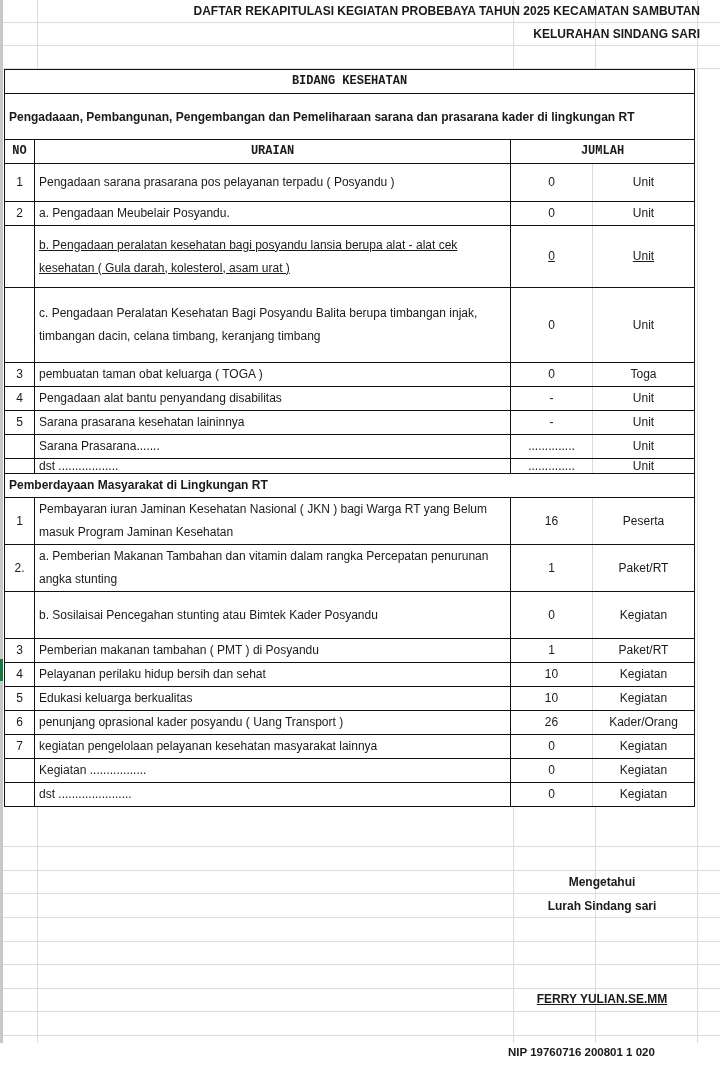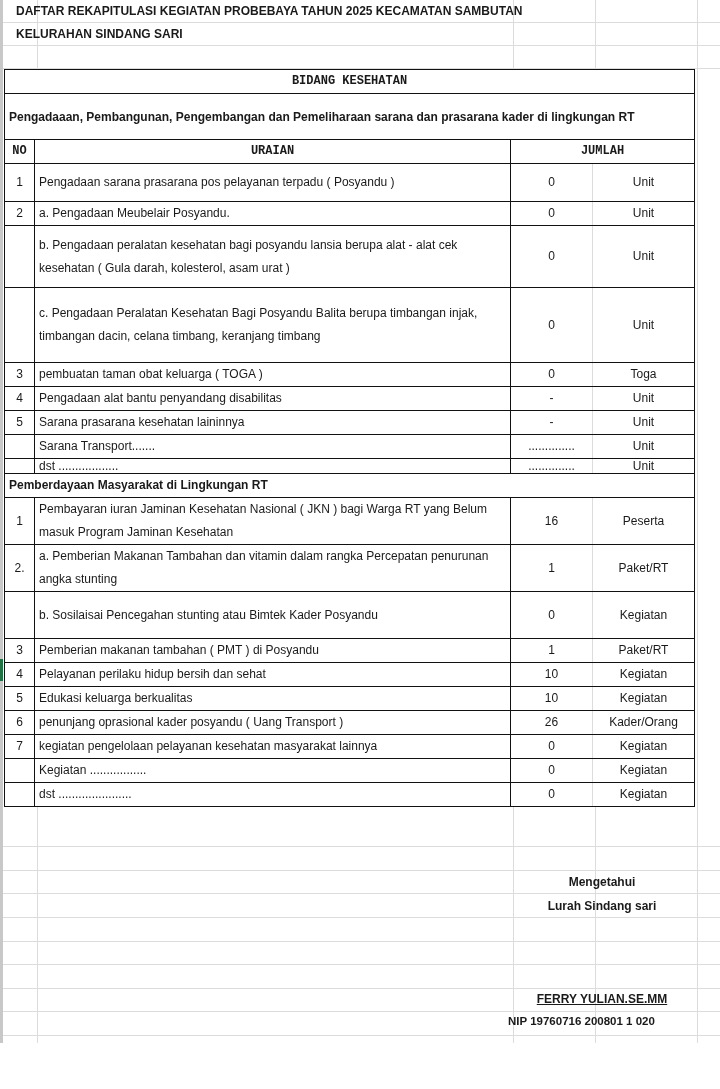--- a/index.html
+++ b/index.html
@@ -3,34 +3,34 @@
 <meta charset="utf-8">
 <style>
   html, body { margin: 0; padding: 0; background: #ffffff; }
   body { width: 720px; height: 1089px; position: relative; overflow: hidden;
          font-family: "Liberation Sans", "DejaVu Sans", sans-serif; color: #1a1a1a; }
   .sheet { position: absolute; left: 0; top: 0; width: 720px; height: 1043px;
            border-left: 3px solid #c8c8c8; box-sizing: border-box; }
   
   .grid-v { position: absolute; top: 0; width: 1px; background: #dcdcdc; height: 1043px; }
   .grid-h { position: absolute; left: 0; height: 1px; background: #dcdcdc; width: 720px; }
-  .title { position: absolute; left: 16px; width: 700px; text-align: left; font-weight: bold;
+  .title { position: absolute; left: 0; width: 700px; text-align: right; font-weight: bold;
            font-size: 12px; letter-spacing: 0; }
   table.main { position: absolute; left: 4px; top: 69px; width: 690px; border-collapse: collapse;
                background: #fff; font-size: 12px; table-layout: fixed; }
   table.main td { border: 1.5px solid #111; padding: 0 4px; vertical-align: middle; line-height: 23px; }
   td.no { text-align: center; }
   td.val { text-align: center; border-right: 1px solid #dcdcdc !important; }
   td.unit { border-left: 1px solid #dcdcdc !important; text-align: center; }
   td.center { text-align: center; font-weight: bold; font-family: Liberation Mono, monospace; }
   td.section { font-weight: bold; text-align: left; }
   .sel-marker { position: absolute; left: 0; top: 659px; width: 3px; height: 22px; background: #217346; }
   .sig { position: absolute; left: 510px; width: 184px; text-align: center; font-weight: bold; font-size: 12px; }
   .sig.name { text-decoration: underline; }
-  .sig.nip { left: 508px; width: 158px; text-align: left; white-space: nowrap; overflow: hidden; font-size: 11.5px; }
+  .sig.nip { left: 508px; width: 158px; text-align: left; white-space: nowrap; overflow: hidden; font-size: 11.5px; margin-top: 31px; }
 </style>
 </head>
 <body>
 
 <div class="sheet">
 
   <div class="grid-v" style="left:34px"></div>
   <div class="grid-v" style="left:510px"></div>
   <div class="grid-v" style="left:592px"></div>
   <div class="grid-v" style="left:694px"></div>
@@ -78,21 +78,21 @@
         <td style="line-height: 23px;">Pengadaan sarana prasarana pos pelayanan terpadu ( Posyandu )</td>
         <td class="val">0</td>
         <td class="unit">Unit</td>
       </tr>
       <tr style="height: 23px;">
         <td class="no">2</td>
         <td>a. Pengadaan Meubelair Posyandu.</td>
         <td class="val">0</td>
         <td class="unit">Unit</td>
       </tr>
-      <tr style="height: 62px;">
+      <tr style="height: 62px; text-decoration: underline;">
         <td class="no"></td>
         <td style="line-height: 23px;">b. Pengadaan  peralatan kesehatan bagi posyandu lansia berupa alat - alat cek kesehatan ( Gula darah, kolesterol, asam urat )</td>
         <td class="val">0</td>
         <td class="unit">Unit</td>
       </tr>
       <tr style="height: 75px;">
         <td class="no"></td>
         <td style="line-height: 23px;">c. Pengadaan Peralatan Kesehatan Bagi Posyandu Balita berupa timbangan injak, timbangan dacin, celana timbang, keranjang timbang</td>
         <td class="val">0</td>
         <td class="unit">Unit</td>
@@ -110,21 +110,21 @@
         <td class="unit">Unit</td>
       </tr>
       <tr style="height: 23px;">
         <td class="no">5</td>
         <td>Sarana prasarana kesehatan laininnya</td>
         <td class="val">-</td>
         <td class="unit">Unit</td>
       </tr>
       <tr style="height: 23px;">
         <td class="no"></td>
-        <td>Sarana Transport.......</td>
+        <td>Sarana Prasarana.......</td>
         <td class="val">..............</td>
         <td class="unit">Unit</td>
       </tr>
       <tr style="height: 15px;">
         <td class="no" style="line-height: 13px;"></td>
         <td style="line-height: 13px;">dst ..................</td>
         <td class="val" style="line-height: 13px;">..............</td>
         <td class="unit" style="line-height: 13px;">Unit</td>
       </tr>
       <tr style="height: 24px;">

